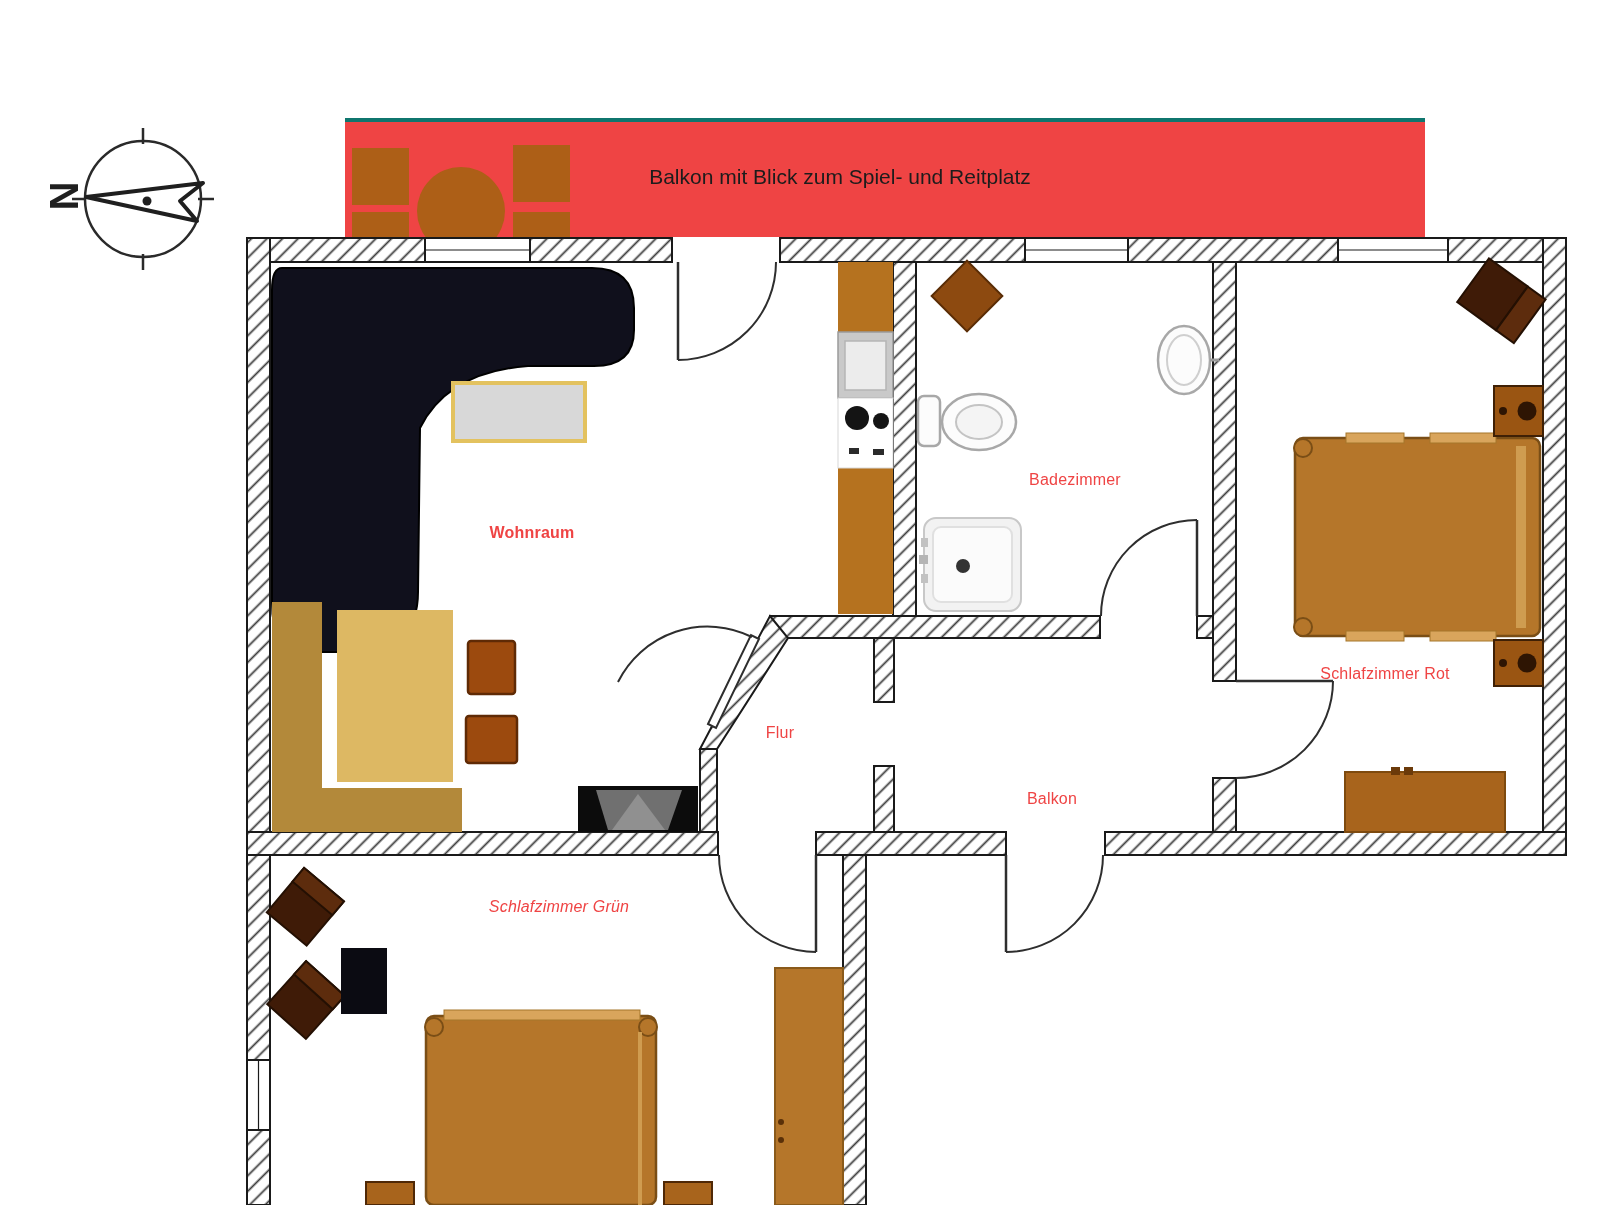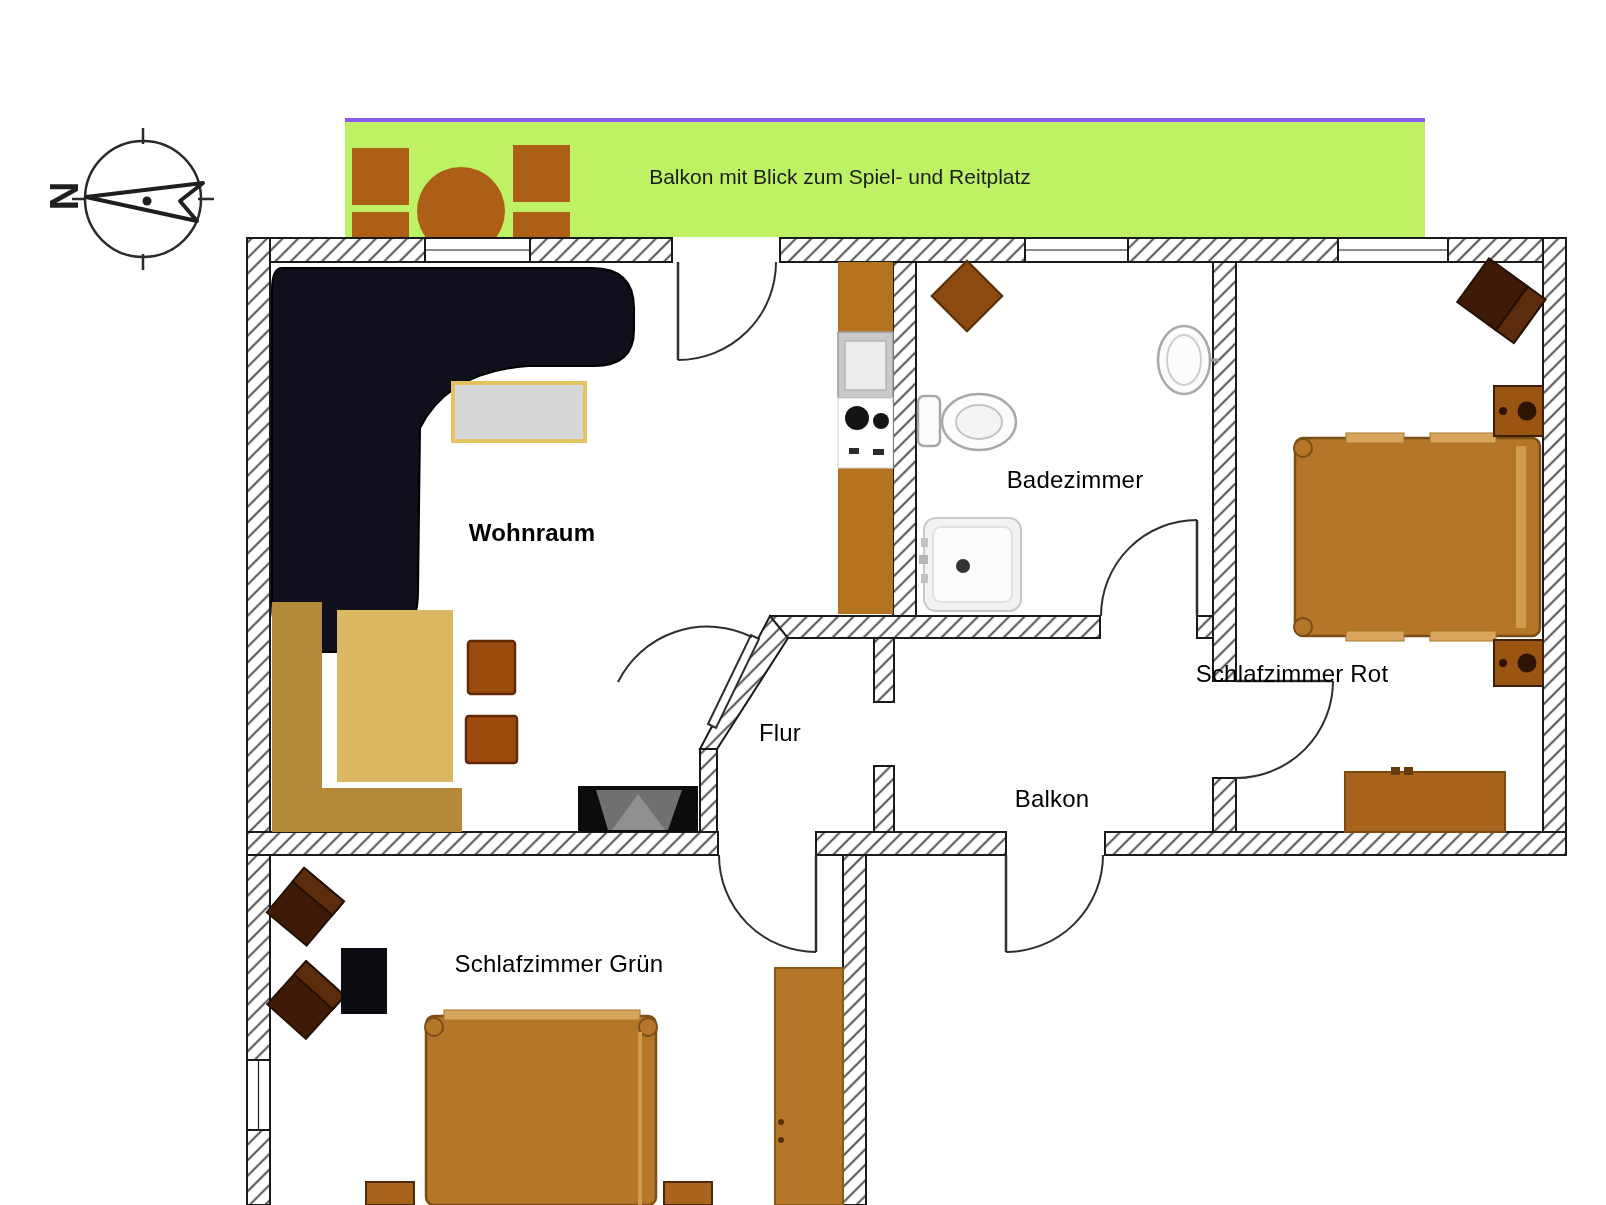--- a/index.html
+++ b/index.html
@@ -3,33 +3,33 @@
 <meta charset="utf-8">
 <style>
   html,body{margin:0;padding:0;background:#ffffff;}
   .plan{
     position:relative;width:1606px;height:1205px;background:#ffffff;
     overflow:hidden;font-family:"Liberation Sans",sans-serif;
   }
   .plan svg{position:absolute;left:0;top:0;}
   .balcony{
     position:absolute;left:345px;top:118px;width:1080px;height:119px;
-    background:#bef264;border-top:4px solid #8b5cf6;box-sizing:border-box;
+    background:#ef4444;border-top:4px solid #0f766e;box-sizing:border-box;
     overflow:hidden;
   }
   .balcony .chair{position:absolute;width:57px;height:57px;background:#ad5f17;}
   .balcony .round-table{position:absolute;left:72px;top:45px;width:88px;height:88px;border-radius:50%;background:#ad5f17;}
   .balcony-label{
     position:absolute;left:215px;top:0;width:560px;height:110px;
     display:flex;align-items:center;justify-content:center;
     font-size:21px;color:#1c1c1c;white-space:nowrap;
   }
   .room-label{
     position:absolute;transform:translate(-50%,-50%);
-    font-size:24px;color:#000000;white-space:nowrap;letter-spacing:0.2px;
+    font-size:16px;color:#ef4444;white-space:nowrap;letter-spacing:0.2px;
   }
 </style>
 </head>
 <body>
 
 <div class="plan">
 
   <div class="balcony">
     <div class="chair" style="left:7px;top:26px;"></div>
     <div class="chair" style="left:168px;top:23px;"></div>
@@ -245,18 +245,18 @@
       <line x1="198" y1="199" x2="214" y2="199" stroke="#2a2a2a" stroke-width="2.5"></line>
       <line x1="72" y1="199" x2="86" y2="199" stroke="#2a2a2a" stroke-width="2.5"></line>
       <polygon points="86,197 203,183 180,201 197,221" fill="#ffffff" stroke="#1f1f1f" stroke-width="4" stroke-linejoin="round"></polygon>
       <circle cx="147" cy="201" r="4.5" fill="#1f1f1f"></circle>
       <text x="64" y="196" transform="rotate(90 64 196)" text-anchor="middle" dominant-baseline="central" font-family="Liberation Sans, sans-serif" font-size="40" font-weight="bold" fill="#1f1f1f">N</text>
     </g>
   </svg>
 
   <div class="room-label" style="left:532px;top:533px;font-weight:bold;">Wohnraum</div>
   <div class="room-label" style="left:1075px;top:480px;">Badezimmer</div>
-  <div class="room-label" style="left:1292px;top:674px;">Schlafzimmer Rot</div>
+  <div class="room-label" style="left:1385px;top:674px;">Schlafzimmer Rot</div>
   <div class="room-label" style="left:780px;top:733px;">Flur</div>
   <div class="room-label" style="left:1052px;top:799px;">Balkon</div>
-  <div class="room-label" style="left:559px;top:964px;">Schlafzimmer Grün</div>
+  <div class="room-label" style="left:559px;top:907px;font-style:italic;">Schlafzimmer Grün</div>
 
 </div>
 
 </body></html>

